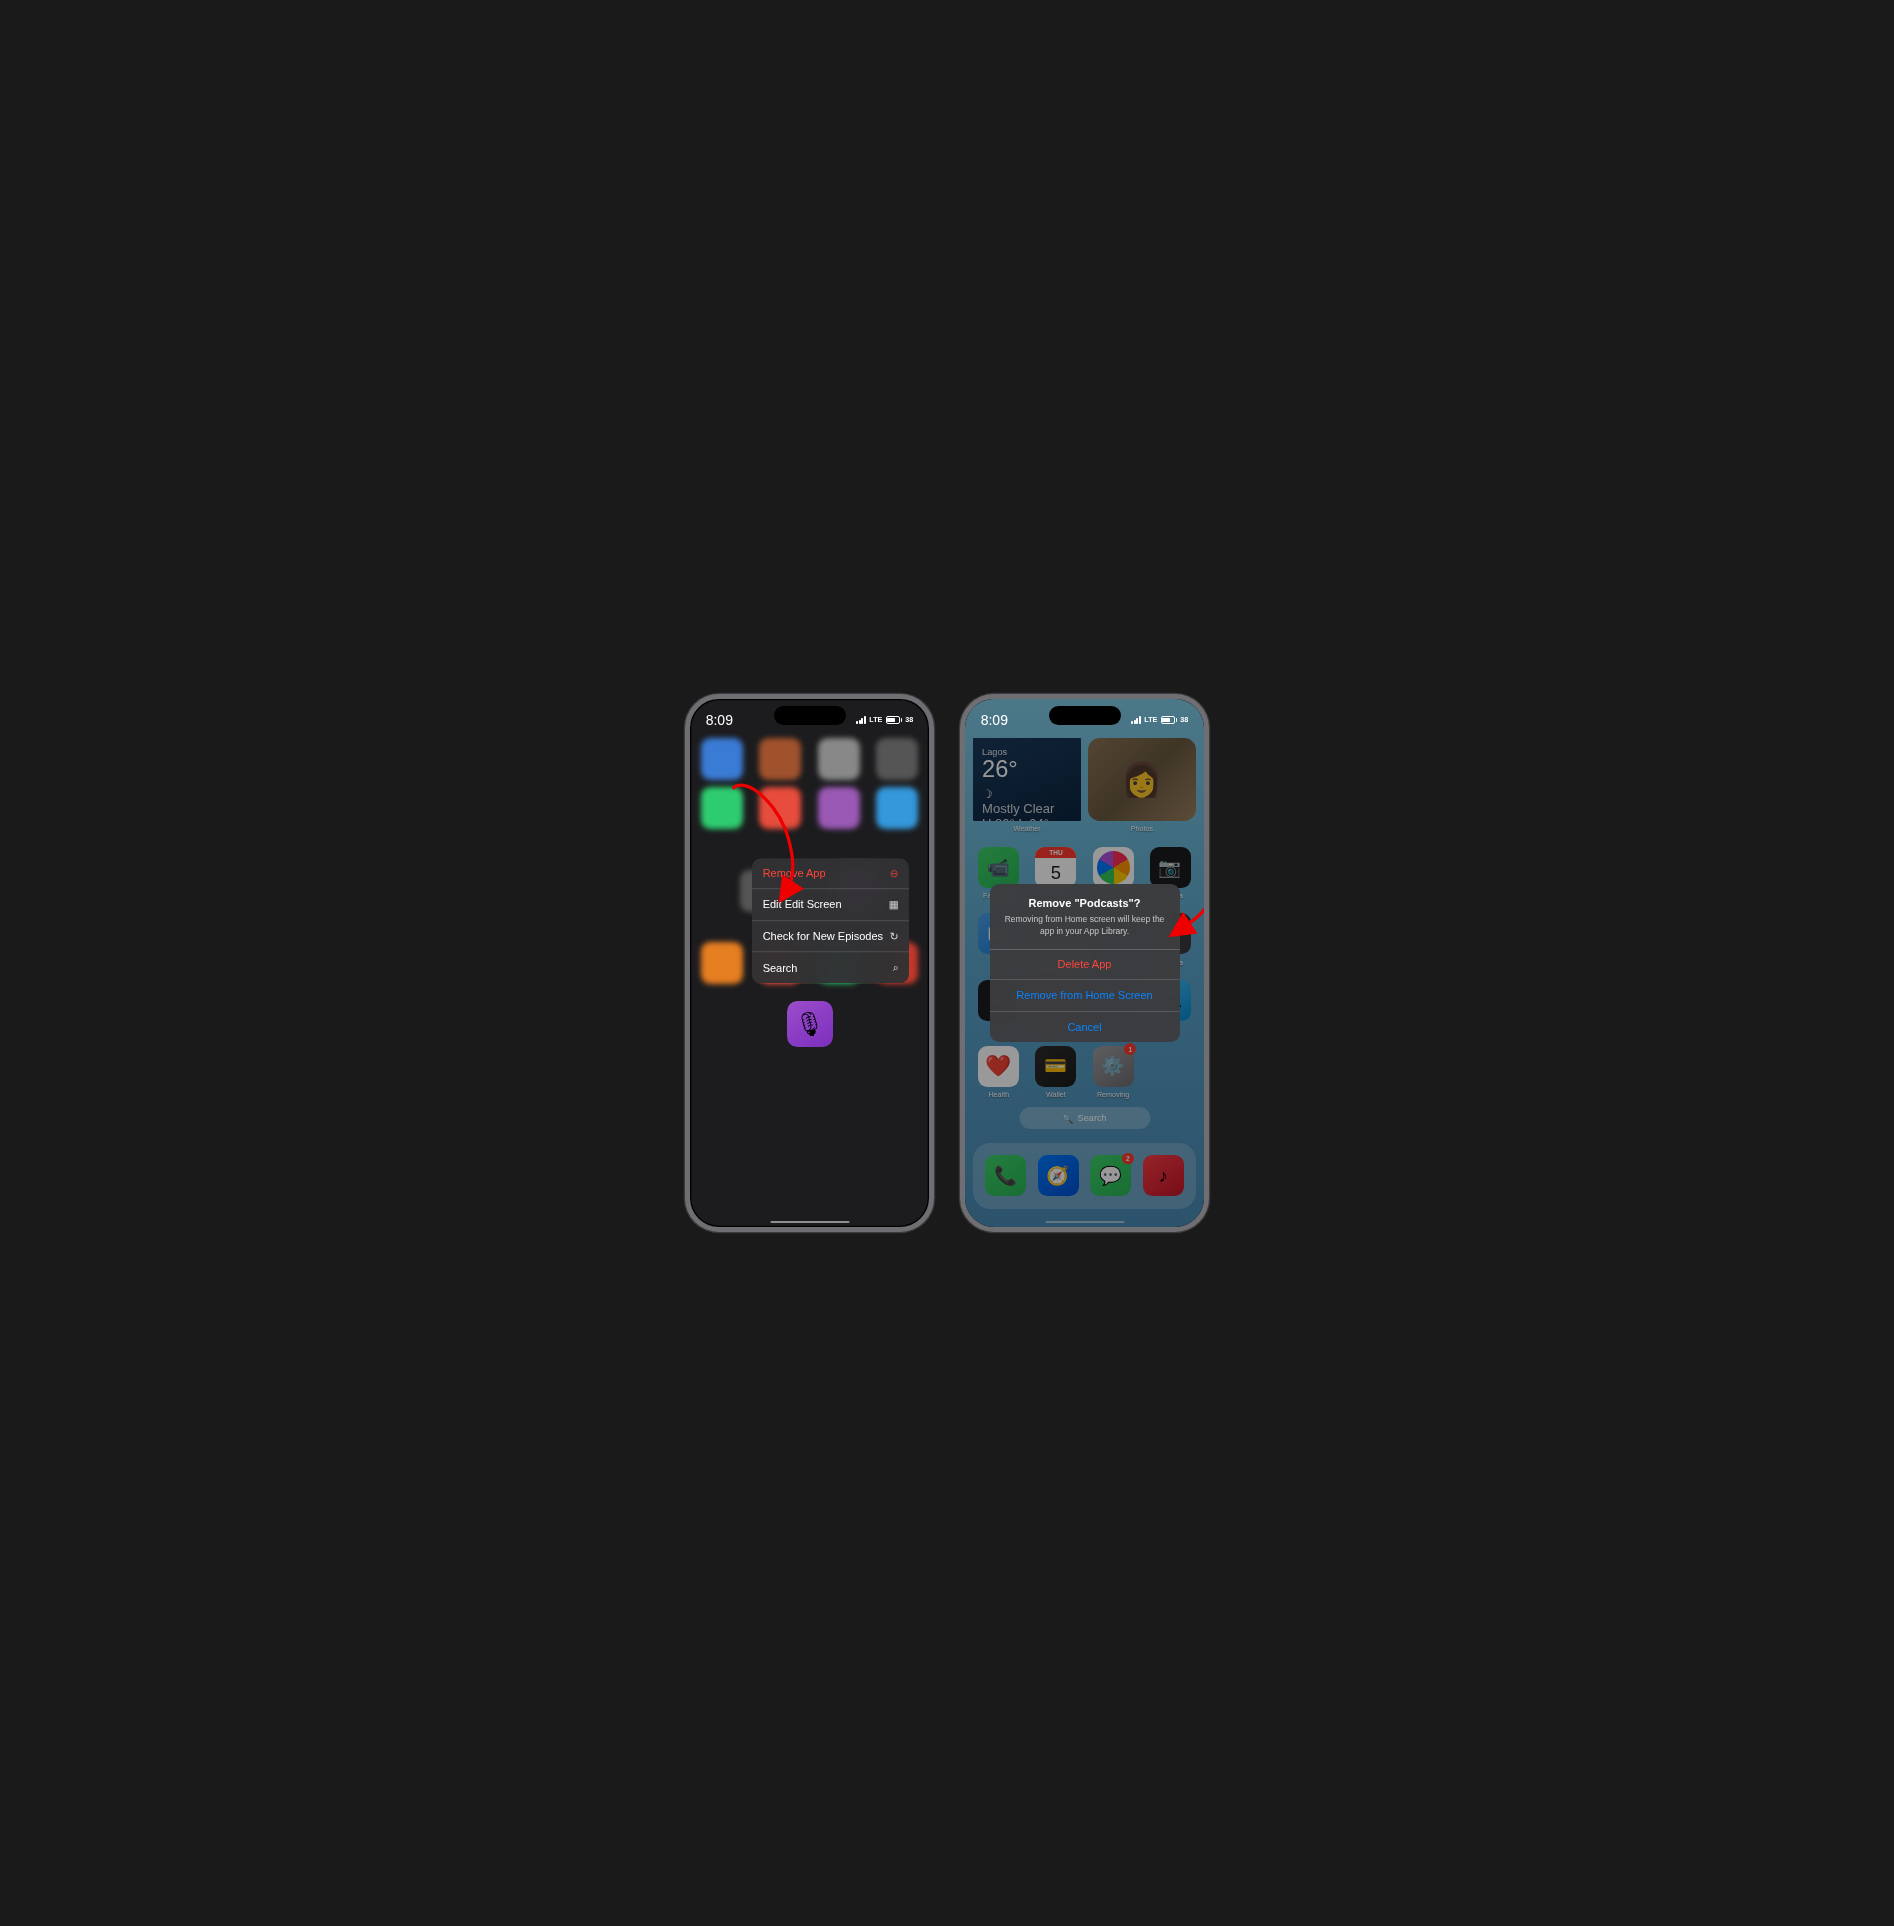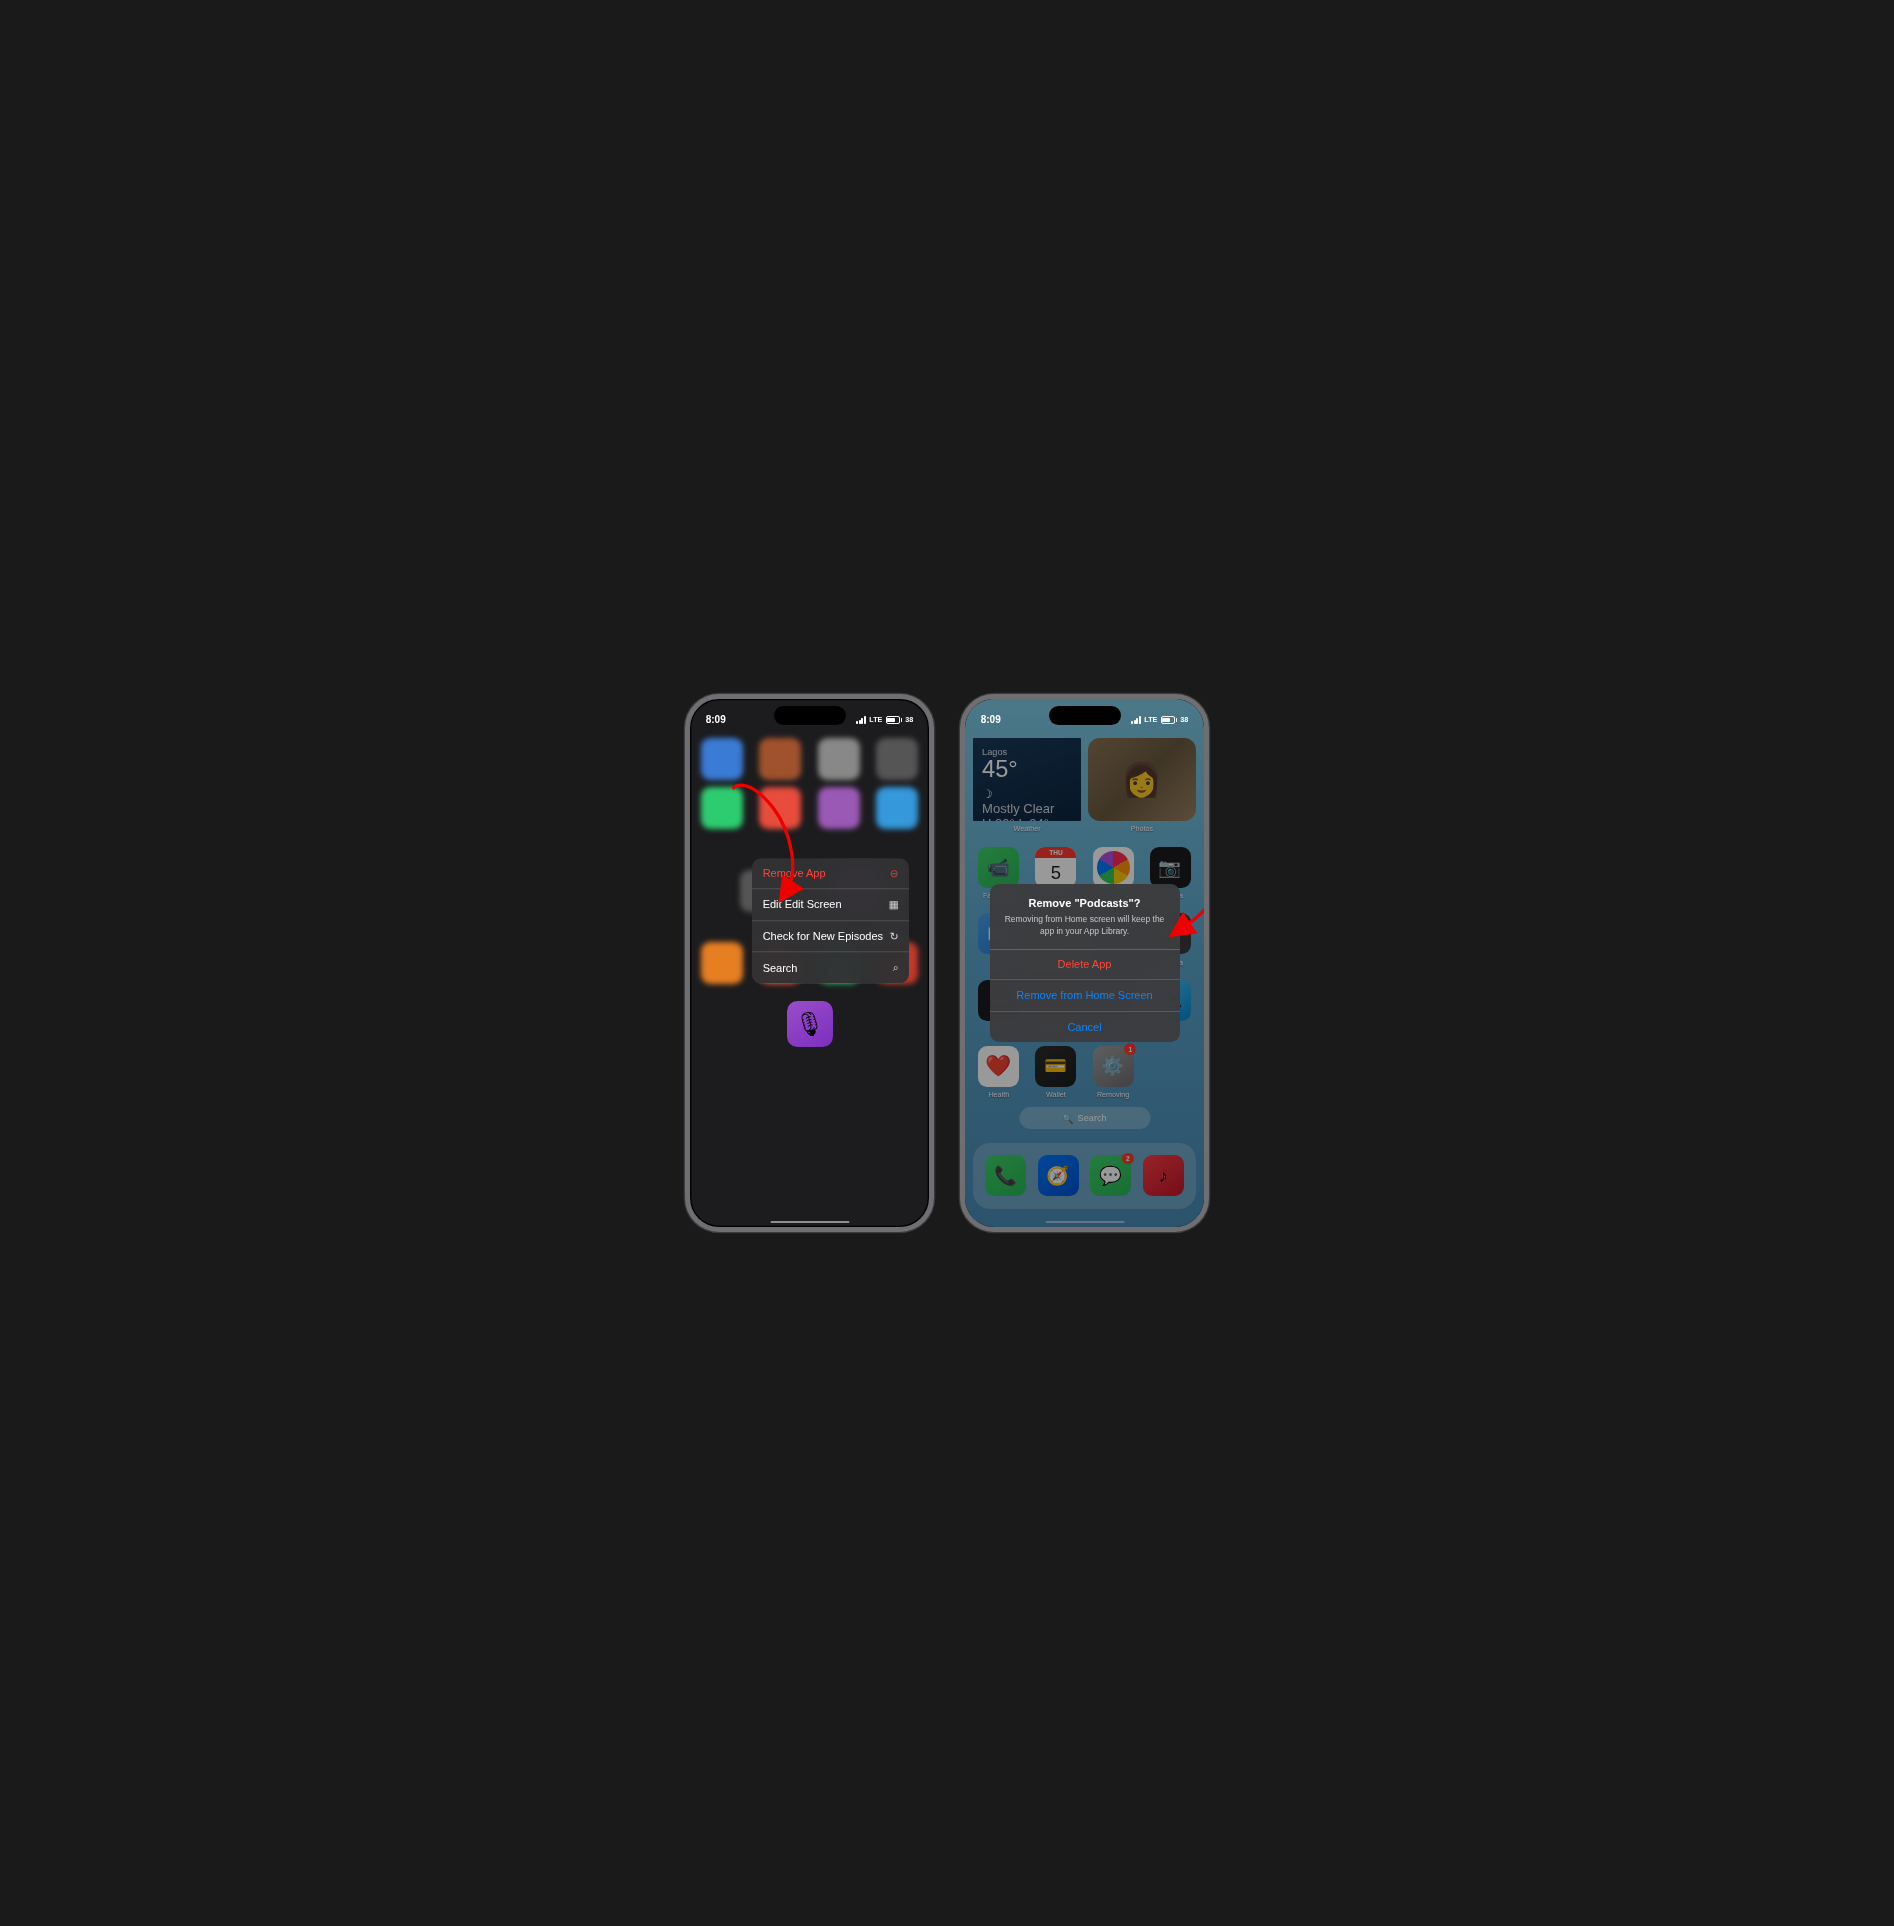--- a/index.html
+++ b/index.html
@@ -53,22 +53,22 @@
       left: 0;
       right: 0;
       height: 34px;
       display: flex;
       justify-content: space-between;
       align-items: center;
       padding: 7.9px 15.7px 0;
       z-index: 99;
     }
     .status-time {
-      font-size: 10px;
-      font-weight: 700;
+      font-size: 14px;
+      font-weight: 400;
       color: #fff;
     }
     .status-icons {
       display: flex;
       align-items: center;
       gap: 3.3px;
       font-size: 7.9px;
       color: #fff;
       font-weight: 600;
     }
@@ -546,21 +546,21 @@
           <span style="font-size:7.2px">38</span>
         </div>
       </div>
 
       <div class="dynamic-island"></div>
 
       <div class="widgets-row" style="z-index:1">
         <div style="flex:1;display:flex;flex-direction:column;gap:2.6px">
           <div class="weather-widget">
             <div class="weather-city">Lagos</div>
-            <div class="weather-temp">45°</div>
+            <div class="weather-temp">26°</div>
             <span class="weather-icon-moon">☽</span>
             <div class="weather-desc">
               <span>Mostly Clear</span><br>
               <span>H:30°</span> <span>L:24°</span>
             </div>
           </div>
           <div style="text-align:center;font-size:7.2px;color:#fff;text-shadow:0 0.7px 1.3px rgba(0,0,0,0.5)">Weather</div>
         </div>
         <div style="flex:1;display:flex;flex-direction:column;gap:2.6px">
           <div class="photos-widget" style="height:94px;background:#8B7355;border-radius:11.8px;overflow:hidden;position:relative">

